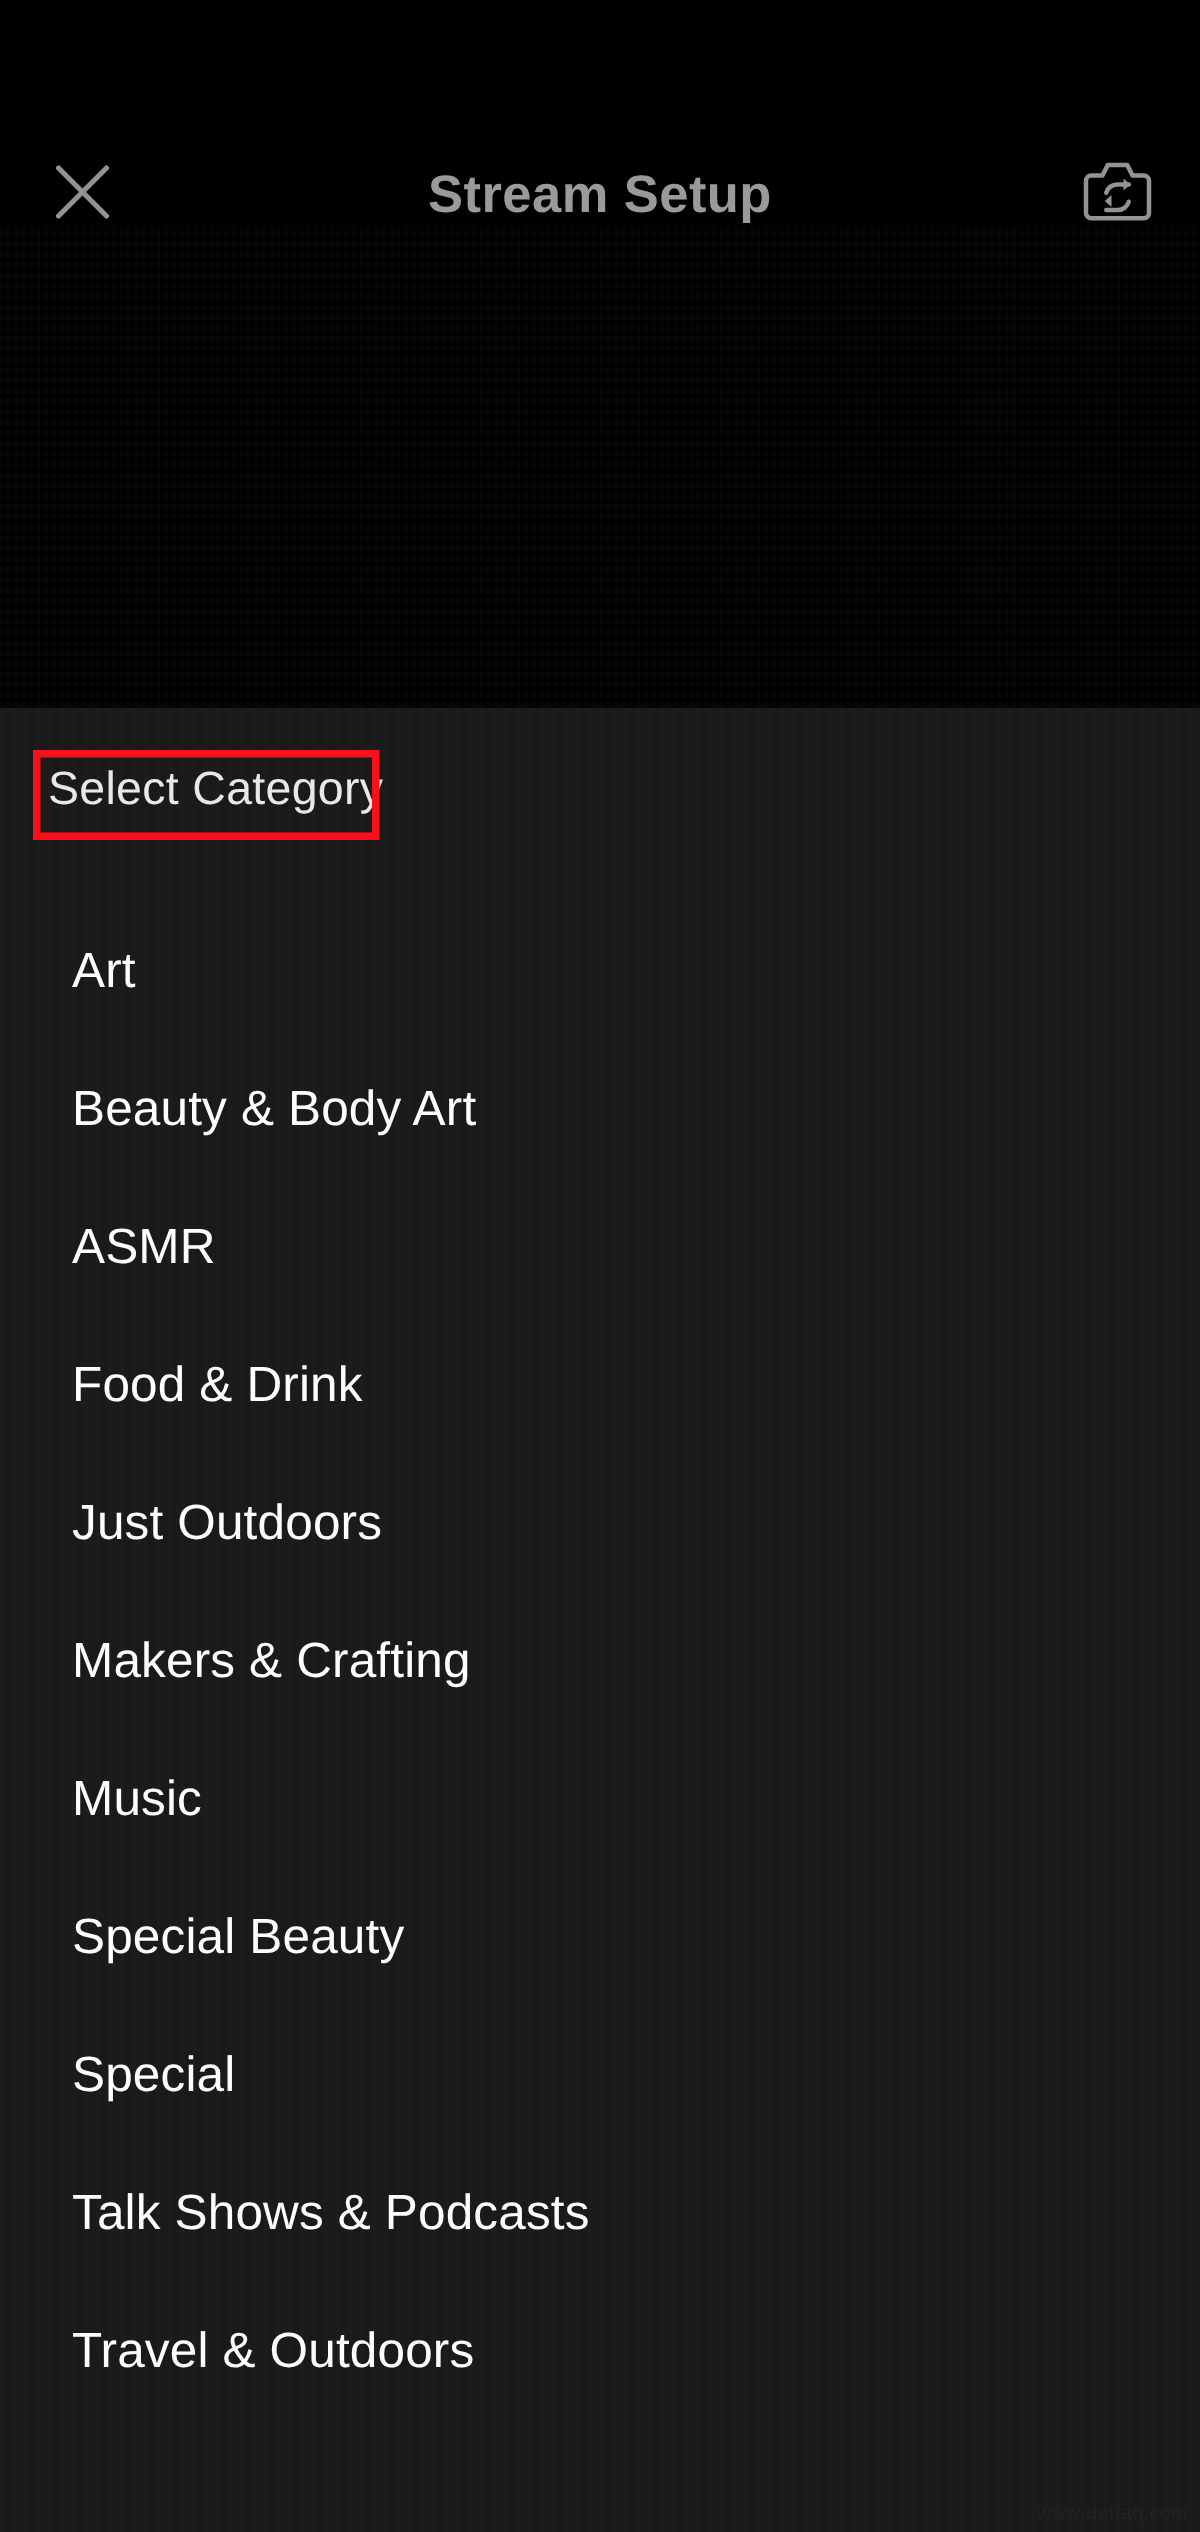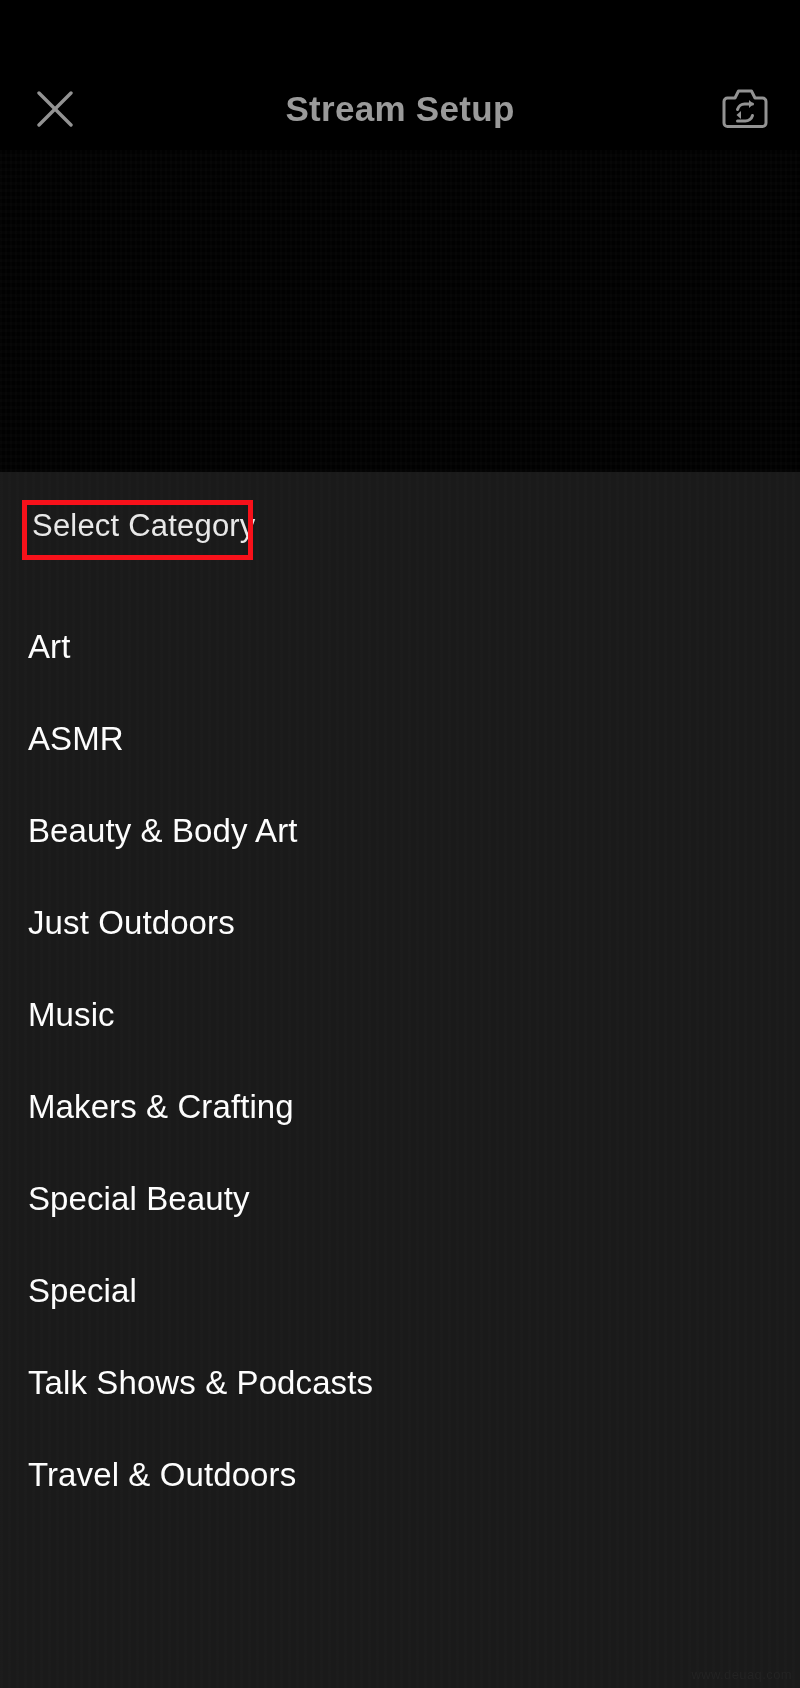--- a/index.html
+++ b/index.html
@@ -14,21 +14,21 @@
   .screen{position:relative;width:800px;height:1688px;background:#000;overflow:hidden;}
 
   
   .statusbar{height:68px;width:100%;background:#000;}
 
   
   .header{
     position:relative;
     height:82px;width:100%;
     background:#000;
-    display:flex;align-items:center;
+    display:flex;align-items:flex-end;
   }
   .hdr-left{width:110px;display:flex;align-items:center;justify-content:center;}
   .hdr-right{width:110px;display:flex;align-items:center;justify-content:center;}
   .hdr-title{
     flex:1;text-align:center;
     color:#9a9a9a;
     font-size:35px;
     font-weight:600;
     letter-spacing:.3px;
   }
@@ -76,21 +76,21 @@
 
   .cat-list{
     position:absolute;
     left:0;right:0;
     top:129px;
   }
   .cat-item{
     height:92px;
     display:flex;
     align-items:center;
-    padding-left:28px;
+    padding-left:48px;
     box-sizing:border-box;
   }
   .cat-label{
     color:#fdfdfd;
     font-size:33px;
     font-weight:400;
     letter-spacing:.1px;
     white-space:nowrap;
   }
 
@@ -158,33 +158,36 @@
     <div class="sheet-inner">
 
       <div class="sheet-title">Select Category</div>
       <div class="annot-box"></div>
 
       <div class="cat-list">
         <div class="cat-item">
             <span class="cat-label">Art</span>
           </div>
         <div class="cat-item">
+            <span class="cat-label">Beauty &amp; Body Art</span>
+          </div>
+        <div class="cat-item">
             <span class="cat-label">ASMR</span>
           </div>
         <div class="cat-item">
-            <span class="cat-label">Beauty &amp; Body Art</span>
+            <span class="cat-label">Food &amp; Drink</span>
           </div>
         <div class="cat-item">
             <span class="cat-label">Just Outdoors</span>
           </div>
         <div class="cat-item">
+            <span class="cat-label">Makers &amp; Crafting</span>
+          </div>
+        <div class="cat-item">
             <span class="cat-label">Music</span>
-          </div>
-        <div class="cat-item">
-            <span class="cat-label">Makers &amp; Crafting</span>
           </div>
         <div class="cat-item">
             <span class="cat-label">Special Beauty</span>
           </div>
         <div class="cat-item">
             <span class="cat-label">Special</span>
           </div>
         <div class="cat-item">
             <span class="cat-label">Talk Shows &amp; Podcasts</span>
           </div>

